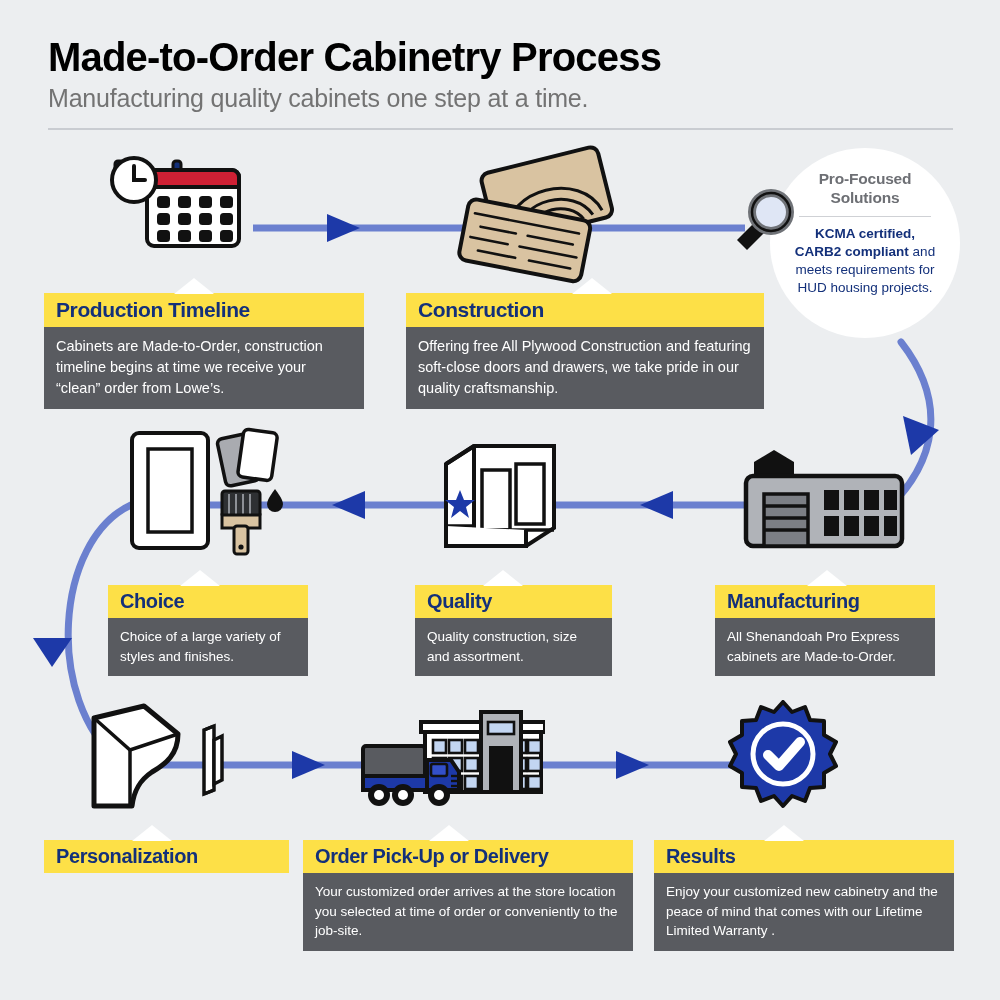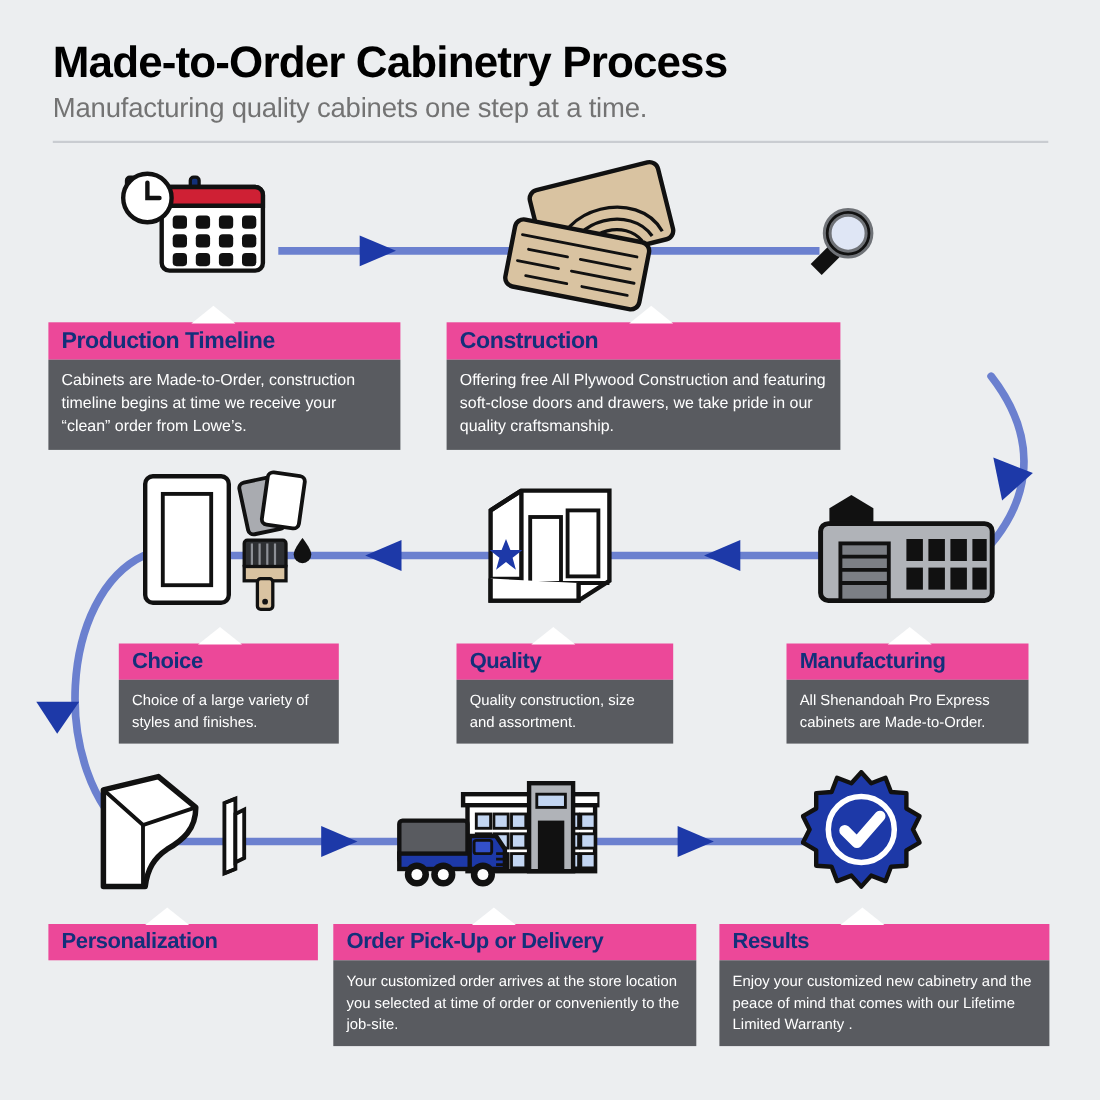--- a/index.html
+++ b/index.html
@@ -34,21 +34,21 @@
 
   
   .card { position: absolute; z-index: 4; }
   .card .tip {
     position: absolute; top: -15px; width: 0; height: 0;
     border-left: 20px solid transparent;
     border-right: 20px solid transparent;
     border-bottom: 16px solid #ffffff;
   }
   .card .ttl {
-    background: #ec4899; color: #13307a;
+    background: #fde047; color: #13307a;
     font-size: 21px; font-weight: 700; letter-spacing: -0.4px;
     padding: 5px 12px 6px 12px; line-height: 1.1;
   }
   .card .bdy {
     background: #595b60; color: #ffffff;
     font-size: 14.5px; line-height: 1.45; font-weight: 500;
     padding: 9px 12px 10px 12px;
   }
   .card.small .ttl { font-size: 20px; }
   .card.small .bdy { font-size: 13.5px; }
@@ -263,20 +263,31 @@
     </g>
   </svg>
 
   <svg class="icon" style="left:728px; top:700px;" width="110" height="110" viewBox="0 0 110 110">
     <g id="seal"></g>
     <polygon fill="#1d39a8" stroke="#111" stroke-width="4" stroke-linejoin="round" points="55,2 64,12 77,7 82,20 96,21 96,35 108,42 102,54 108,66 96,73 96,87 82,88 77,101 64,96 55,106 46,96 33,101 28,88 14,87 14,73 2,66 8,54 2,42 14,35 14,21 28,20 33,7 46,12"></polygon>
     <circle cx="55" cy="54" r="30" fill="none" stroke="#fff" stroke-width="5"></circle>
     <path d="M40 55 L51 66 L72 42" fill="none" stroke="#fff" stroke-width="10" stroke-linecap="round" stroke-linejoin="round"></path>
   </svg>
 
+  <div class="bubble" style="left:770px; top:148px; width:190px; height:190px;">
+    <div>
+      <div class="bttl">Pro-Focused</div>
+      <div class="bttl">Solutions</div>
+    </div>
+    <div class="bdiv"></div>
+    <div class="bbody">
+      <b>KCMA certified,</b>
+      <b>CARB2 compliant</b><span> and meets requirements for HUD housing projects.</span>
+    </div>
+  </div>
 
   <div class="card" style="left:44px; top:293px; width:320px;">
     <div class="tip" style="left:130px;"></div>
     <div class="ttl">Production Timeline</div>
     <div class="bdy">Cabinets are Made-to-Order, construction timeline begins at time we receive your “clean” order  from Lowe’s.</div>
   </div>
 
   <div class="card" style="left:406px; top:293px; width:358px;">
     <div class="tip" style="left:166px;"></div>
     <div class="ttl">Construction</div>

